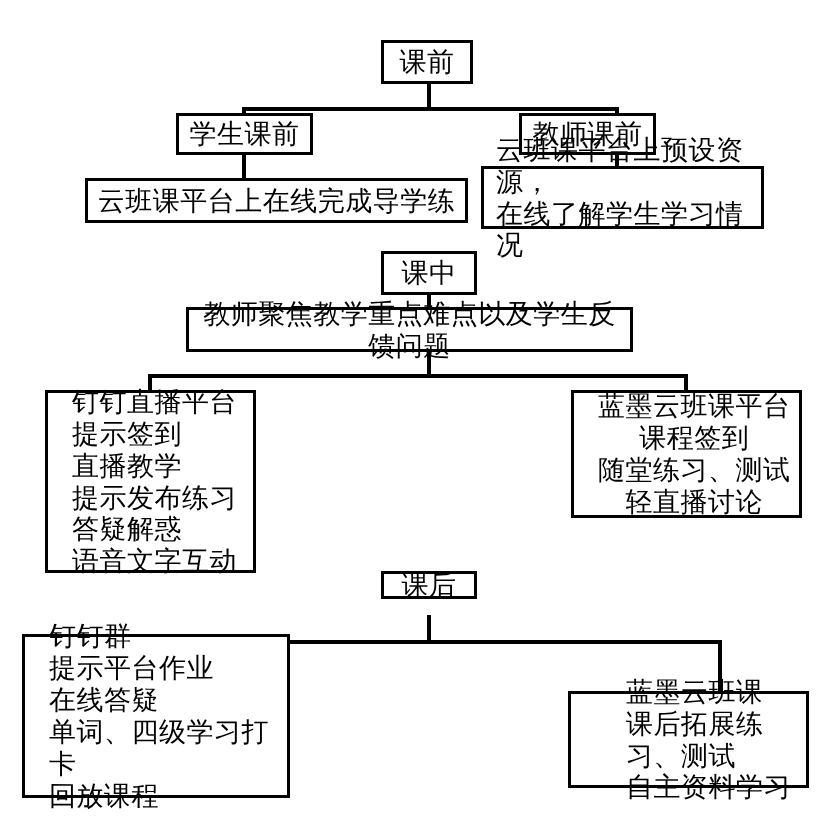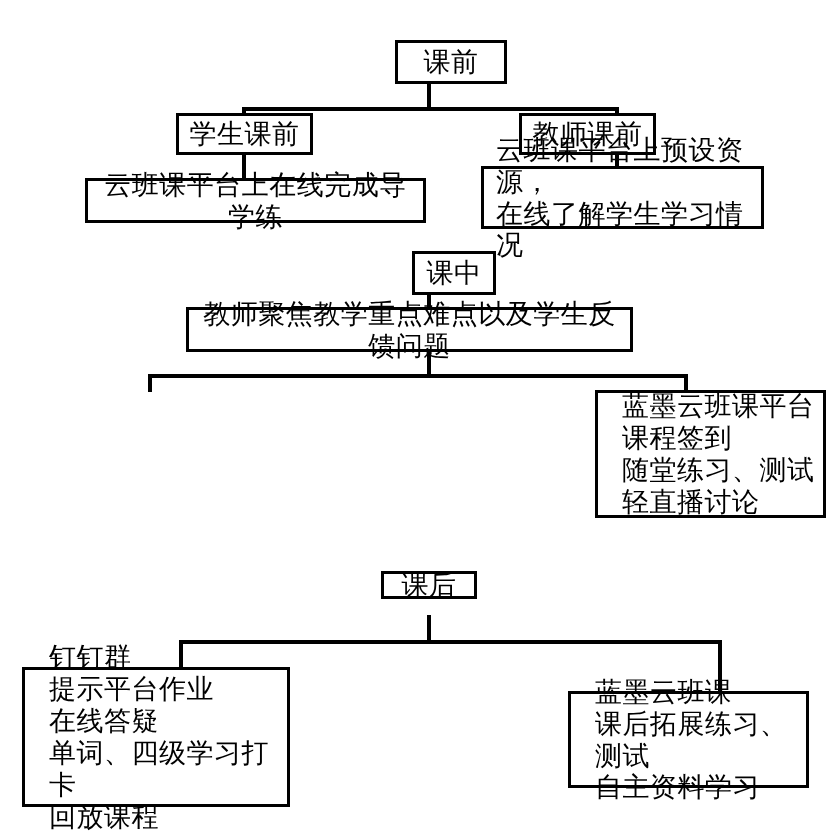--- a/index.html
+++ b/index.html
@@ -67,21 +67,21 @@
     z-index: 1;
   }
   .v { width: 4px; }
   .h { height: 4px; }
 </style>
 </head>
 <body>
 
 <div id="canvas">
 
-  <div class="node center stage" style="left:381px; top:40px; width:112px; height:44px;margin-left:14px;">
+  <div class="node center stage" style="left:381px; top:40px; width:92px; height:44px;">
     <span class="node-text">课前</span>
   </div>
 
   <div class="conn v" style="left:427px; top:84px; width:4px; height:27px;"></div>
 
   <div class="conn h" style="left:242px; top:107px; width:377px; height:4px;"></div>
 
   <div class="conn v" style="left:242px; top:107px; width:4px; height:10px;"></div>
 
   <div class="conn v" style="left:615px; top:107px; width:4px; height:10px;"></div>
@@ -90,68 +90,76 @@
     <span class="node-text">学生课前</span>
   </div>
 
   <div class="node center label" style="left:519px; top:113px; width:137px; height:42px;">
     <span class="node-text">教师课前</span>
   </div>
 
   <div class="conn v" style="left:242px; top:155px; width:4px; height:25px;"></div>
   <div class="conn v" style="left:615px; top:155px; width:4px; height:13px;"></div>
 
-  <div class="node center wide" style="left:85px; top:178px; width:341px; height:45px;">
+  <div class="node center wide" style="left:85px; top:178px; width:383px; height:45px;">
     <span class="node-text">云班课平台上在线完成导学练</span>
   </div>
 
   <div class="node left wide" style="left:481px; top:166px; width:283px; height:63px;">
     <span class="node-text" style="padding-left:12px;">云班课平台上预设资源，
 在线了解学生学习情况</span>
   </div>
 
-  <div class="node center stage" style="left:381px; top:251px; width:84px; height:44px;margin-left:31px;">
+  <div class="node center stage" style="left:381px; top:251px; width:96px; height:44px;">
     <span class="node-text">课中</span>
   </div>
 
   <div class="conn v" style="left:427px; top:295px; width:4px; height:14px;"></div>
 
   <div class="node center wide" style="left:186px; top:307px; width:447px; height:45px;">
     <span class="node-text">教师聚焦教学重点难点以及学生反馈问题</span>
   </div>
 
   <div class="conn v" style="left:427px; top:352px; width:4px; height:26px;"></div>
   <div class="conn h" style="left:148px; top:374px; width:540px; height:4px;"></div>
   <div class="conn v" style="left:148px; top:374px; width:4px; height:18px;"></div>
   <div class="conn v" style="left:684px; top:374px; width:4px; height:18px;"></div>
 
+  <div class="node left list" style="left:45px; top:390px; width:211px; height:183px;">
+    <span class="node-text">钉钉直播平台
+提示签到
+直播教学
+提示发布练习
+答疑解惑
+语音文字互动</span>
+  </div>
 
-  <div class="node left list" style="left:595px; top:390px; width:231px; height:128px;">
+  <div class="node left list" style="left:571px; top:390px; width:231px; height:128px;text-align:center;">
     <span class="node-text">蓝墨云班课平台
 课程签到
 随堂练习、测试
 轻直播讨论</span>
   </div>
 
   <div class="node center stage" style="left:381px; top:571px; width:96px; height:28px;">
     <span class="node-text">课后</span>
   </div>
 
   <div class="conn v" style="left:427px; top:615px; width:4px; height:29px;"></div>
   <div class="conn h" style="left:179px; top:640px; width:543px; height:4px;"></div>
   <div class="conn v" style="left:179px; top:640px; width:4px; height:33px;"></div>
   <div class="conn v" style="left:718px; top:640px; width:4px; height:53px;"></div>
 
-  <div class="node left list" style="left:22px; top:667px; width:268px; height:140px;justify-content:center;">
+  <div class="node left list" style="left:22px; top:634px; width:268px; height:164px;justify-content:center;">
     <span class="node-text">钉钉群
 提示平台作业
 在线答疑
 单词、四级学习打卡
 回放课程</span>
   </div>
 
-  <div class="node left list" style="left:568px; top:691px; width:241px; height:97px;">
+  <div class="node left list" style="left:568px; top:691px; width:241px; height:97px;padding-left:31px;">
     <span class="node-text">蓝墨云班课
 课后拓展练习、测试
 自主资料学习</span>
   </div>
 
 </div>
 
 </body></html>

